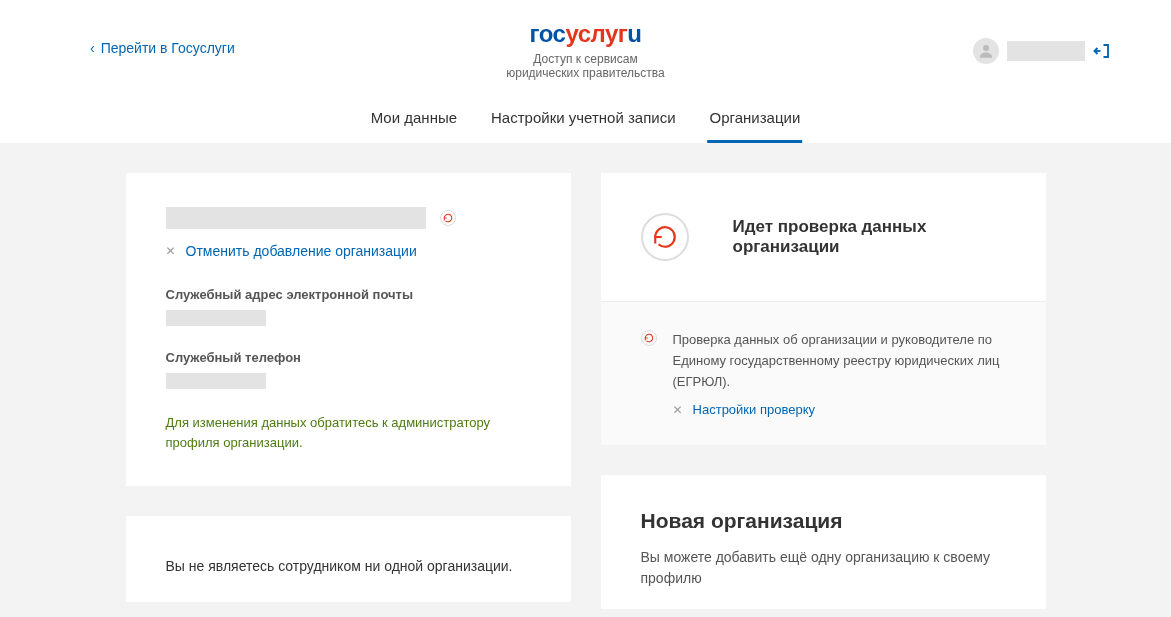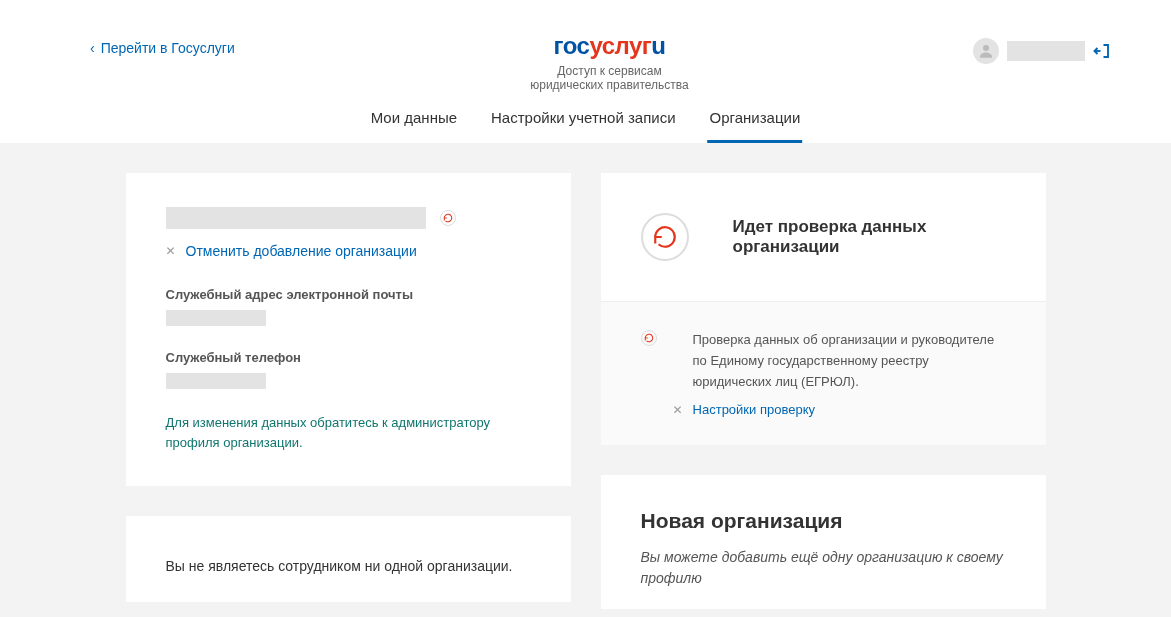--- a/index.html
+++ b/index.html
@@ -2,21 +2,21 @@
 <html><head>
 <meta charset="utf-8">
 <style>
   * { box-sizing: border-box; margin: 0; padding: 0; }
   body { font-family: Arial, Helvetica, sans-serif; background: #fff; color: #333; width: 1171px; }
   
   .header { height: 143px; background: #fff; position: relative; }
   .back-link { position: absolute; top: 40px; left: 90px; color: #0066b3; font-size: 14px; display: flex; align-items: center; gap: 6px; cursor: pointer; }
   .back-chevron { color: #0066b3; font-size: 14px; }
   
-  .logo-area { position: absolute; top: 32px; left: 50%; transform: translateX(-50%); text-align: center; margin-left: 24px; }
+  .logo-area { position: absolute; top: 20px; left: 50%; transform: translateX(-50%); text-align: center; }
   .logo-text { font-size: 24px; font-weight: bold; letter-spacing: -0.5px; }
   .logo-gos { color: #0052a4; }
   .logo-usl { color: #e3361d; }
   .logo-ugi { color: #0052a4; }
   .logo-sub1 { font-size: 12px; color: #666; margin-top: 4px; }
   .logo-sub2 { font-size: 12px; color: #666; }
   
   .user-area { position: absolute; top: 38px; right: 60px; display: flex; align-items: center; gap: 8px; }
   .avatar { width: 26px; height: 26px; border-radius: 50%; background: #e3e3e3; display: flex; align-items: center; justify-content: center; }
   .username-box { width: 78px; height: 20px; background: #e3e3e3; }
@@ -35,35 +35,35 @@
   .org-name-block { width: 260px; height: 22px; }
   .refresh-small { width: 16px; height: 16px; color: #e3361d; display: inline-flex; align-items: center; justify-content: center; border: 1px solid #ddd; border-radius: 50%; padding: 2px; }
   
   .cancel-link { display: flex; align-items: center; gap: 10px; color: #0066b3; font-size: 14px; cursor: pointer; margin-bottom: 28px; }
   .x-icon { color: #999; font-size: 12px; }
   
   .field-group { margin-bottom: 24px; font-weight: bold; }
   .field-label { font-size: 13px; color: #555; margin-bottom: 8px; }
   .field-value { width: 100px; height: 16px; }
   
-  .admin-note { font-size: 13px; color: #0f766e; line-height: 1.5; margin-top: 6px; }
+  .admin-note { font-size: 13px; color: #4d7c0f; line-height: 1.5; margin-top: 6px; }
   
   .check-card { padding: 0; }
   .check-header { padding: 40px 40px 40px 40px; display: flex; align-items: center; gap: 28px; }
   .big-refresh { width: 48px; height: 48px; border: 2px solid #ddd; border-radius: 50%; display: flex; align-items: center; justify-content: center; flex-shrink: 0; }
   .check-title { font-size: 17px; font-weight: bold; color: #333; margin-left: 16px; }
   
   .check-body { background: #fafafa; border-top: 1px solid #eee; padding: 28px 40px; display: flex; gap: 16px; align-items: flex-start; }
-  .check-text { font-size: 13px; color: #555; line-height: 1.6; margin-left: 20px; }
+  .check-text { font-size: 13px; color: #555; line-height: 1.6; }
   .check-cancel { display: flex; align-items: center; gap: 10px; color: #0066b3; font-size: 13px; cursor: pointer; margin-top: 10px; }
   
   .employee-note { font-size: 14px; color: #333; text-align: left; padding: 8px 0; }
   
   .new-org-title { font-size: 21px; font-weight: bold; color: #333; margin-bottom: 14px; }
-  .new-org-text { font-size: 14px; color: #555; line-height: 1.5; font-style: italic; }
+  .new-org-text { font-size: 14px; color: #555; line-height: 1.5; }
   
   .card-narrow { padding-bottom: 20px; }
 </style>
 </head>
 <body>
 
 <div class="header">
   <div class="back-link">
     <span class="back-chevron">‹</span>
     <span>Перейти в Госуслуги</span>

